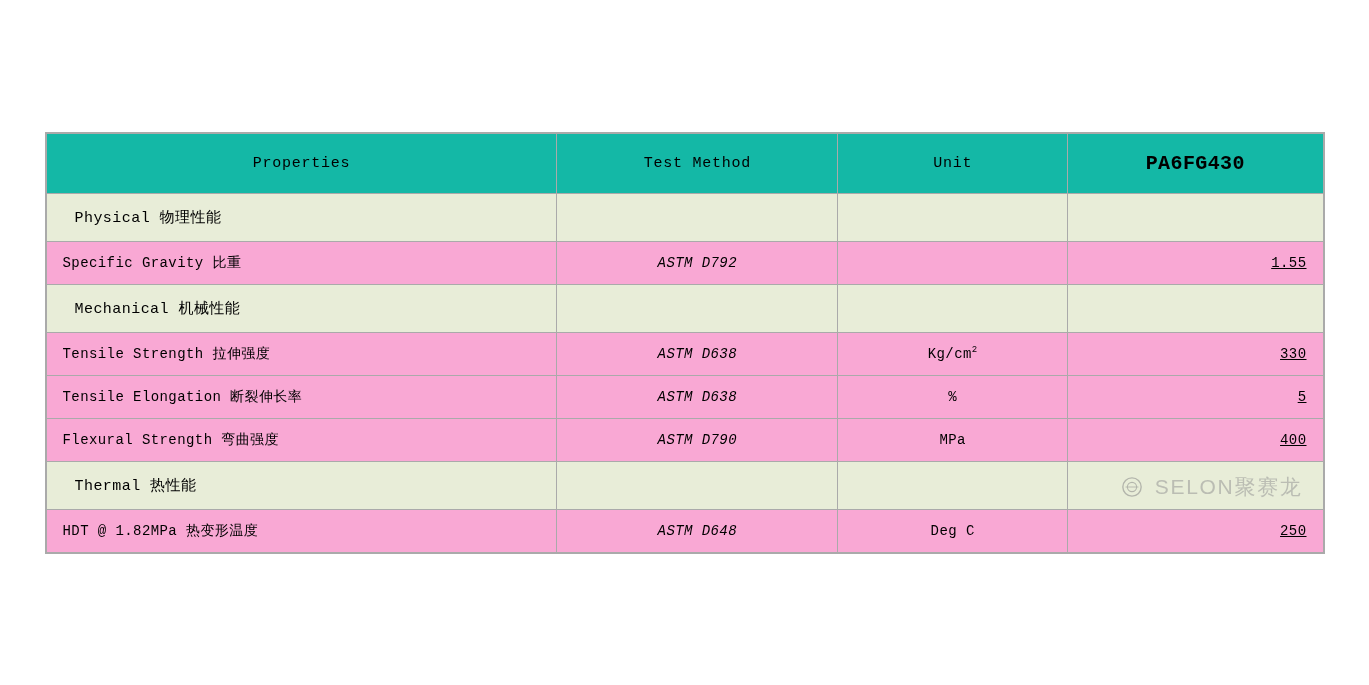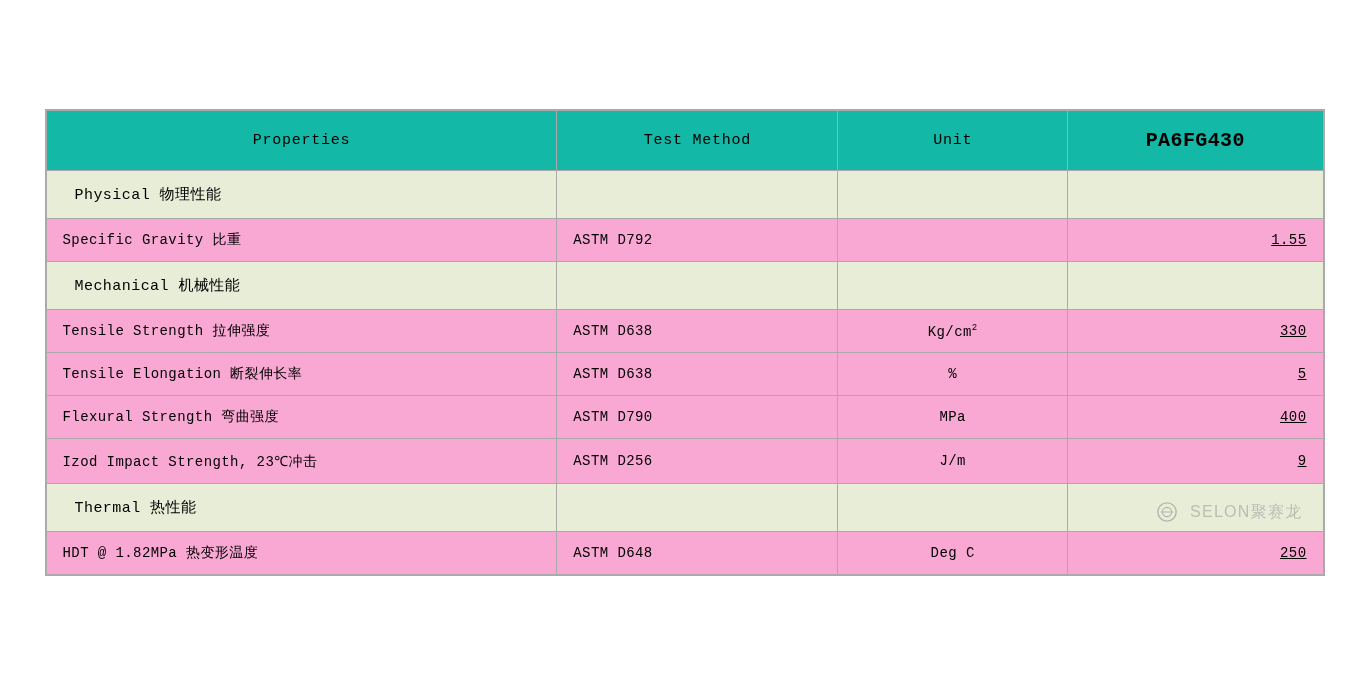--- a/index.html
+++ b/index.html
@@ -58,20 +58,22 @@
       vertical-align: middle;
       font-size: 14px;
       letter-spacing: 0.03em;
     }
 
     tbody tr td.properties-cell {
       text-align: left;
     }
 
     tbody tr td.testmethod-cell {
+      text-align: center;
+      font-style: italic;
     }
 
     tbody tr td.unit-cell {
       text-align: center;
     }
 
     tbody tr td.value-cell {
       text-align: right;
       text-decoration: underline;
     }
@@ -84,21 +86,21 @@
 
     tr.data-row td {
       background-color: #f9a8d4;
     }
 
     .watermark-overlay {
       position: absolute;
       bottom: 8px;
       right: 20px;
       color: rgba(150,150,150,0.55);
-      font-size: 16px;
+      font-size: 21px;
       font-family: Arial, sans-serif;
       letter-spacing: 0.08em;
       pointer-events: none;
       white-space: nowrap;
       display: flex;
       align-items: center;
       gap: 12px;
     }
 
     .watermark-icon {
@@ -161,26 +163,20 @@
           <td class="testmethod-cell">ASTM  D638</td>
           <td class="unit-cell">%</td>
           <td class="value-cell">5</td>
         </tr>
         <tr class="data-row">
           <td class="properties-cell">Flexural Strength  弯曲强度</td>
           <td class="testmethod-cell">ASTM  D790</td>
           <td class="unit-cell">MPa</td>
           <td class="value-cell">400</td>
         </tr>
-        <tr class="data-row">
-          <td class="properties-cell">Izod Impact Strength, 23℃冲击</td>
-          <td class="testmethod-cell">ASTM  D256</td>
-          <td class="unit-cell">J/m</td>
-          <td class="value-cell">9</td>
-        </tr>
         <tr class="category-row">
           <td class="properties-cell">Thermal  热性能</td>
           <td class="testmethod-cell"></td>
           <td class="unit-cell"></td>
           <td class="value-cell" style="position: relative;">
             <div class="watermark-overlay">
               <svg class="watermark-icon" viewBox="0 0 24 24" xmlns="http://www.w3.org/2000/svg">
         <circle cx="12" cy="12" r="10" fill="none" stroke="#888" stroke-width="1.5"></circle>
         <circle cx="12" cy="12" r="5" fill="none" stroke="#888" stroke-width="1.2"></circle>
         <line x1="5" y1="12" x2="19" y2="12" stroke="#888" stroke-width="1"></line>

